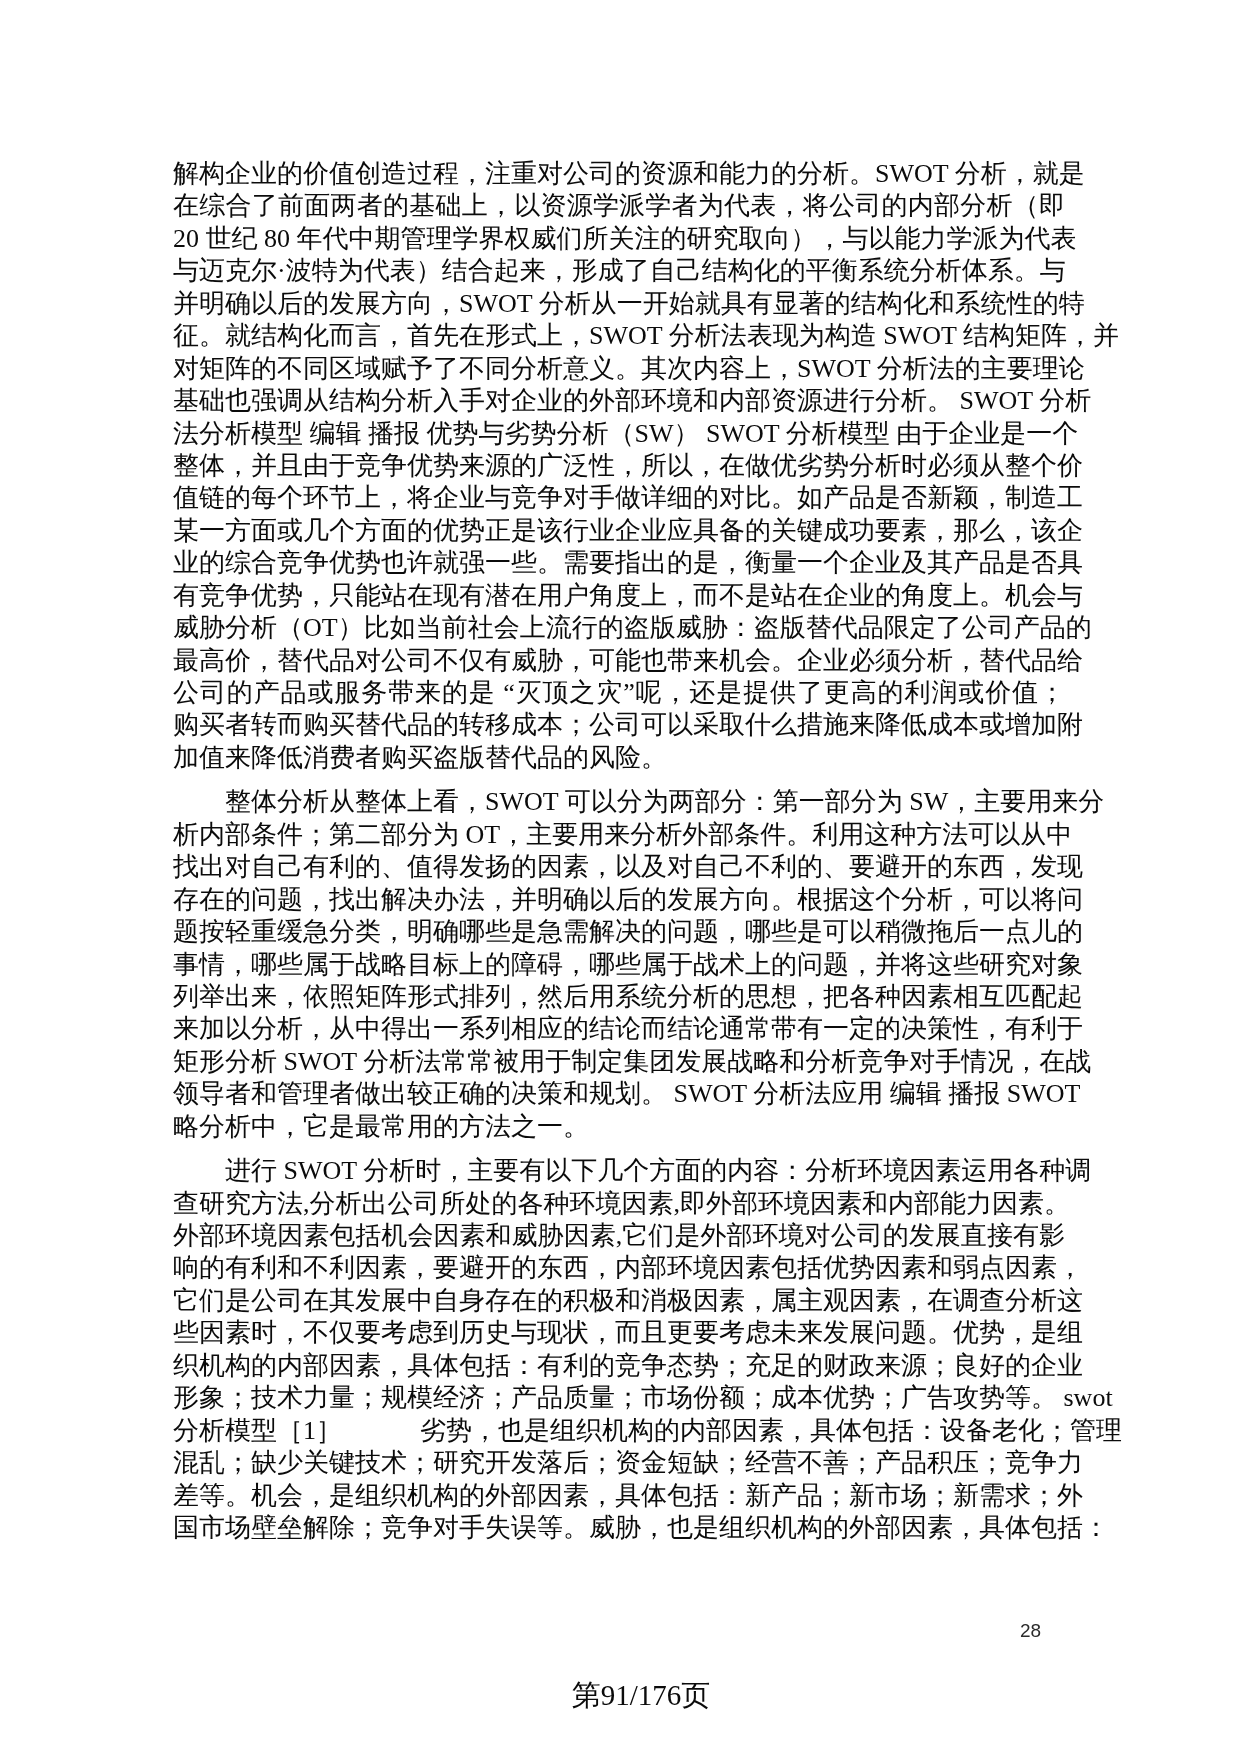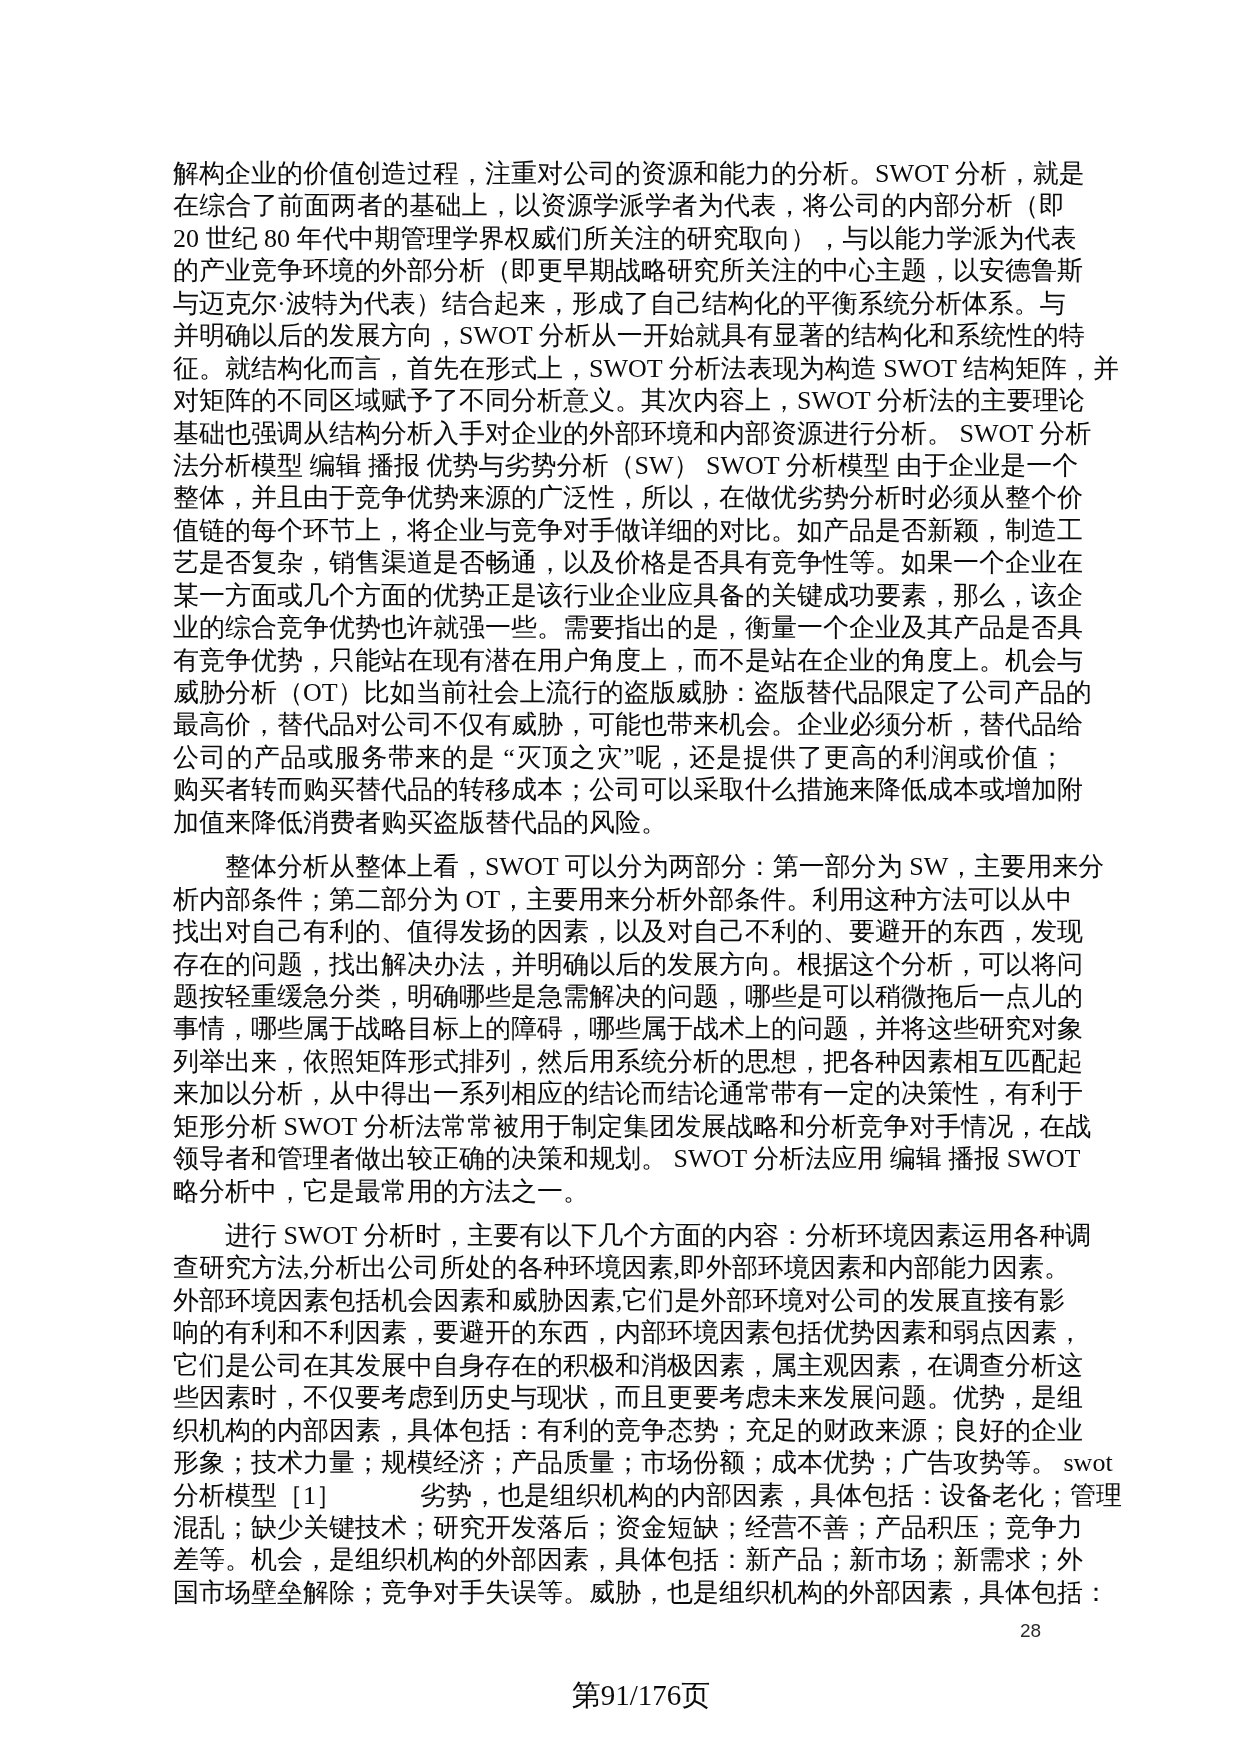--- a/index.html
+++ b/index.html
@@ -57,30 +57,28 @@
 <body>
 
 <div id="page">
 
   <div id="text-block">
 
     <div class="para">
       <div class="line">解构企业的价值创造过程，注重对公司的资源和能力的分析。SWOT 分析，就是</div>
       <div class="line">在综合了前面两者的基础上，以资源学派学者为代表，将公司的内部分析（即</div>
       <div class="line">20 世纪 80 年代中期管理学界权威们所关注的研究取向），与以能力学派为代表</div>
-      <div class="line">的产业竞争环境的外部分析（即更早期战略研究所关注的中心主题，以安德鲁斯</div>
       <div class="line">与迈克尔·波特为代表）结合起来，形成了自己结构化的平衡系统分析体系。与</div>
       <div class="line">并明确以后的发展方向，SWOT 分析从一开始就具有显著的结构化和系统性的特</div>
       <div class="line">征。就结构化而言，首先在形式上，SWOT 分析法表现为构造 SWOT 结构矩阵，并</div>
       <div class="line">对矩阵的不同区域赋予了不同分析意义。其次内容上，SWOT 分析法的主要理论</div>
       <div class="line">基础也强调从结构分析入手对企业的外部环境和内部资源进行分析。 SWOT 分析</div>
       <div class="line">法分析模型 编辑 播报 优势与劣势分析（SW） SWOT 分析模型 由于企业是一个</div>
       <div class="line">整体，并且由于竞争优势来源的广泛性，所以，在做优劣势分析时必须从整个价</div>
       <div class="line">值链的每个环节上，将企业与竞争对手做详细的对比。如产品是否新颖，制造工</div>
-      <div class="line">艺是否复杂，销售渠道是否畅通，以及价格是否具有竞争性等。如果一个企业在</div>
       <div class="line">某一方面或几个方面的优势正是该行业企业应具备的关键成功要素，那么，该企</div>
       <div class="line">业的综合竞争优势也许就强一些。需要指出的是，衡量一个企业及其产品是否具</div>
       <div class="line">有竞争优势，只能站在现有潜在用户角度上，而不是站在企业的角度上。机会与</div>
       <div class="line">威胁分析（OT）比如当前社会上流行的盗版威胁：盗版替代品限定了公司产品的</div>
       <div class="line">最高价，替代品对公司不仅有威胁，可能也带来机会。企业必须分析，替代品给</div>
       <div class="line">公司的产品或服务带来的是 “灭顶之灾”呢，还是提供了更高的利润或价值；</div>
       <div class="line">购买者转而购买替代品的转移成本；公司可以采取什么措施来降低成本或增加附</div>
       <div class="line para-end">加值来降低消费者购买盗版替代品的风险。</div>
     </div>
 

